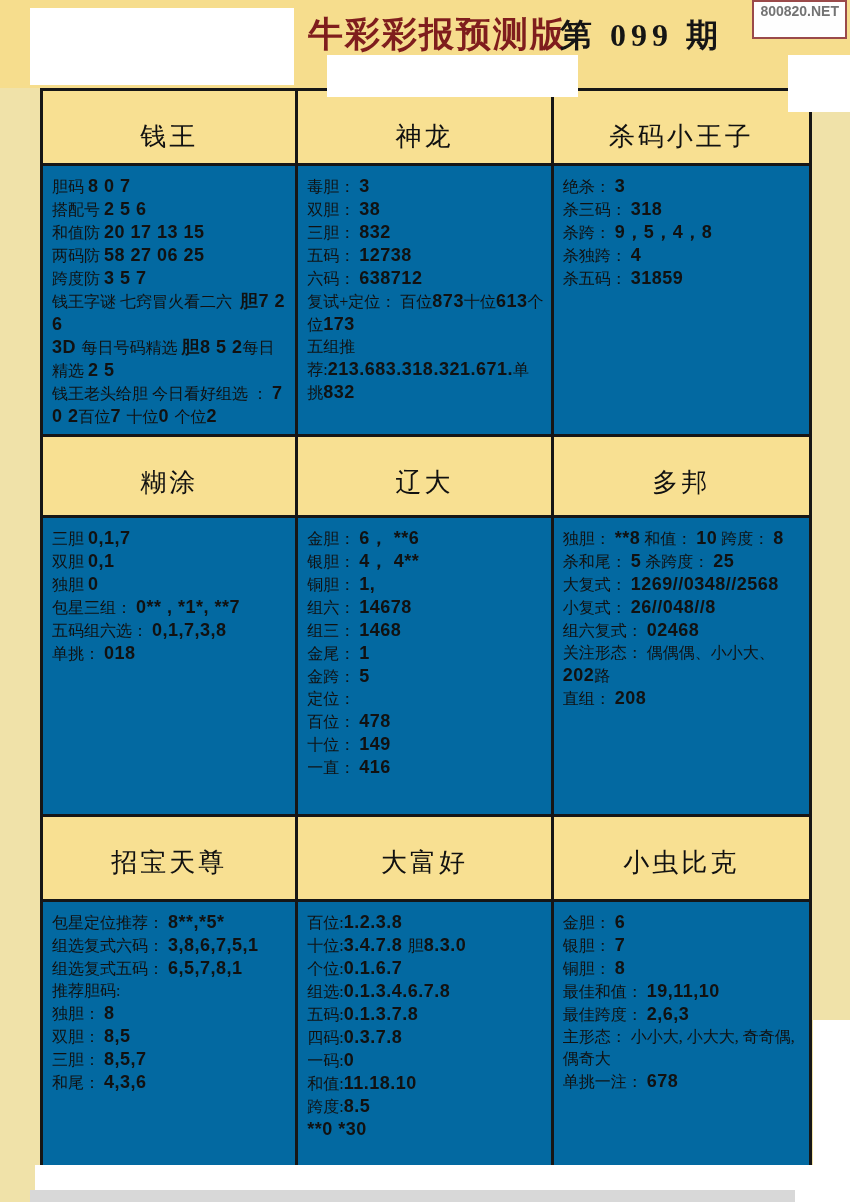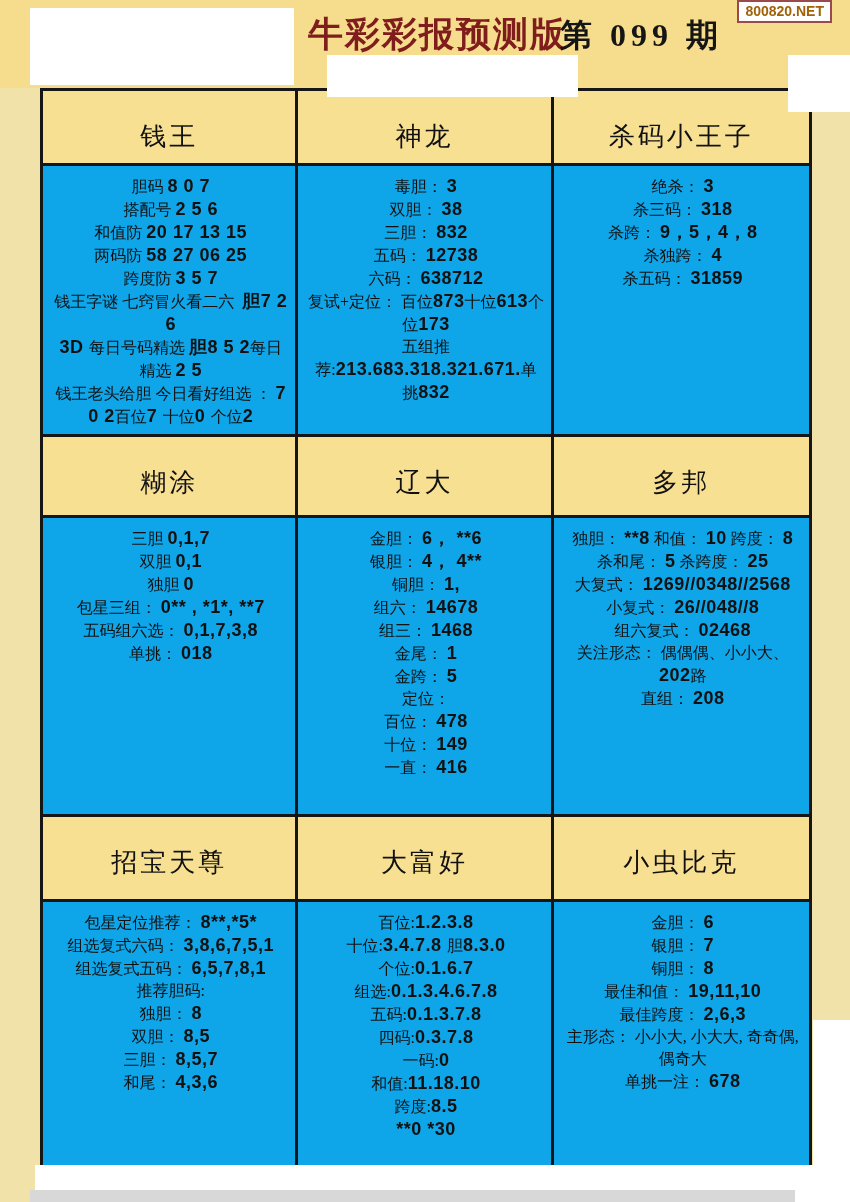--- a/index.html
+++ b/index.html
@@ -3,32 +3,32 @@
 <meta charset="utf-8">
 <style>
   html,body{margin:0;padding:0;}
   .page{position:relative;width:850px;height:1202px;background:#f0e2a9;overflow:hidden;
         font-family:"Liberation Serif","DejaVu Serif",serif;color:#111;}
   .top-band{position:absolute;left:0;top:0;width:850px;height:88px;background:#f6dd8d;}
   .title-red{position:absolute;left:308px;top:11px;font-size:35px;font-weight:bold;
              color:#7f1d1d;letter-spacing:2px;white-space:nowrap;}
   .title-issue{position:absolute;left:560px;top:14px;font-size:32px;font-weight:bold;
              color:#151515;letter-spacing:5px;white-space:nowrap;}
-  .watermark{position:absolute;right:18px;top:0;background:#fefefe;border:2px solid #9a4a4a;
-             color:#a16207;font-size:14px;font-weight:bold;padding:1px 6px 2px 6px;
+  .watermark{position:absolute;right:3px;top:0;background:#fefefe;border:2px solid #9a4a4a;
+             color:#737373;font-size:14px;font-weight:bold;padding:1px 6px 18px 6px;
              font-family:"Liberation Sans","DejaVu Sans",sans-serif;}
   .grid{position:absolute;left:40px;top:88px;width:772px;height:1077px;background:#fff;
         border:3px solid #161616;border-bottom:none;box-sizing:border-box;
         display:grid;grid-template-columns:1fr 1fr 1fr;
         grid-template-rows:75px 268px 84px 296px 88px 263px;}
   .hcell{background:#f8e092;border-bottom:3px solid #161616;text-align:center;
          padding-top:28px;font-size:26px;letter-spacing:3px;box-sizing:border-box;}
   .ht{border-top:3px solid #161616;text-align:center;}
   .br{border-right:3px solid #161616;}
-  .ccell{background:#0ea5e9;padding:9px 6px 0 9px;box-sizing:border-box;overflow:hidden;text-align:center;}
+  .ccell{background:#0369a1;padding:9px 6px 0 9px;box-sizing:border-box;overflow:hidden;}
   .line{line-height:22px;font-size:16px;}
   .sg{white-space:pre-wrap;}
   .sg.b{font-weight:700;font-size:18px;letter-spacing:0.5px;
         font-family:"Liberation Sans","DejaVu Sans",sans-serif;}
   .censor{position:absolute;background:#ffffff;}
   .censor-a{left:30px;top:8px;width:264px;height:77px;}
   .censor-b{left:327px;top:55px;width:251px;height:42px;z-index:5;}
   .censor-c{left:788px;top:55px;width:62px;height:57px;}
   .censor-d{left:813px;top:1020px;width:37px;height:182px;}
   .bottom-white{position:absolute;left:35px;top:1165px;width:815px;height:37px;background:#ffffff;}

